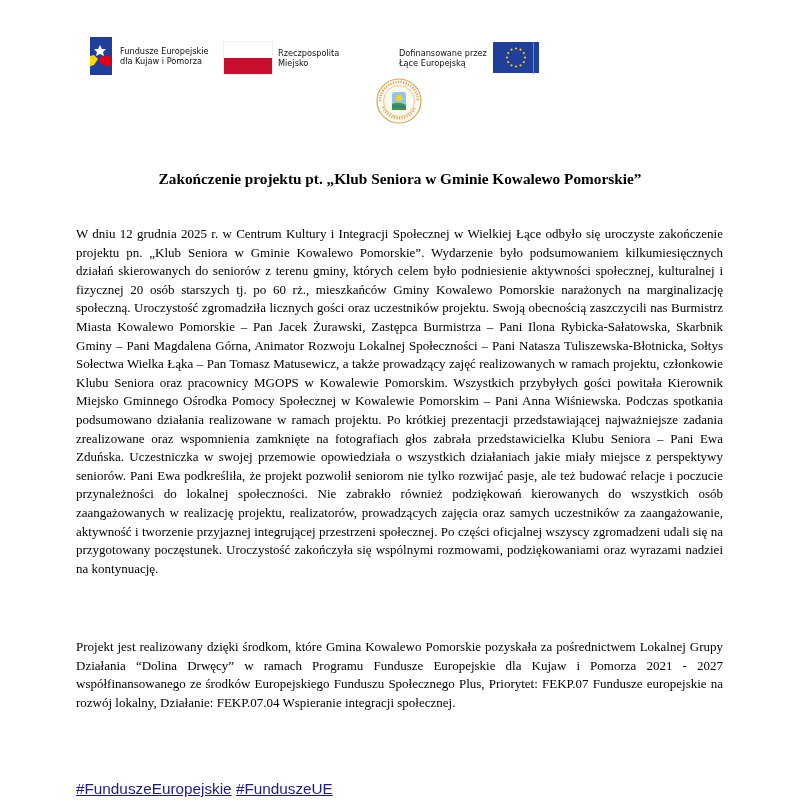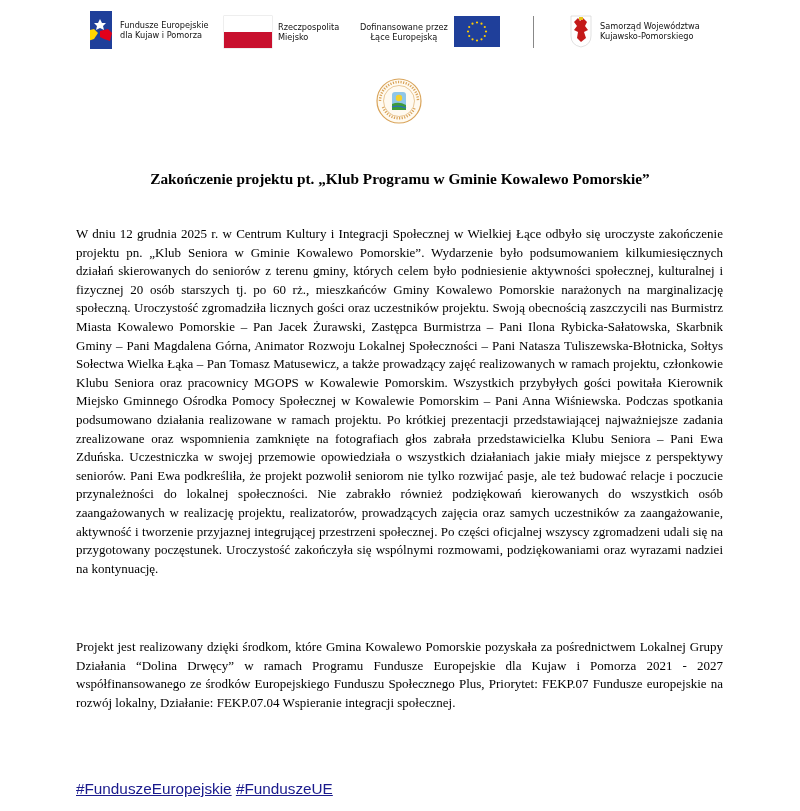--- a/index.html
+++ b/index.html
@@ -1,27 +1,27 @@
 <!DOCTYPE html>
 <html><head>
   <meta charset="utf-8">
   <style>
     html, body { margin: 0; padding: 0; background: #ffffff; }
     body { width: 800px; height: 811px; position: relative; overflow: hidden; color: #000; }
-    .logo-bar { position: absolute; top: 8px; left: 0; width: 712px; height: 46px; }
+    .logo-bar { position: absolute; top: 34px; left: 0; width: 712px; height: 46px; }
     .logo { position: absolute; display: flex; align-items: center; }
     .logo-text { font-family: "DejaVu Sans", sans-serif; font-size: 8.2px; line-height: 10px; color: #111; }
     .fe-logo { left: 86px; top: 3px; }
     .fe-mark { width: 26px; height: 38px; margin-right: 8px; }
     .rp-logo { left: 224px; top: 8px; align-items: center; }
     .rp-flag { width: 48px; height: 32px; margin-right: 6px; display: flex; flex-direction: column; box-shadow: 0 0 0 0.5px #ddd; }
     .rp-flag .w { flex: 1; background: #ffffff; }
     .rp-flag .r { flex: 1; background: #c8102e; }
     .eu-logo { left: 360px; top: 8px; }
-    .eu-text { text-align: center; margin-right: 6px; }
+    .eu-text { text-align: left; margin-right: 6px; margin-left: 39px; }
     .eu-flag { width: 46px; height: 31px; background: #1f3f9a; position: relative; }
     .divider { position: absolute; left: 533px; top: 8px; width: 1px; height: 32px; background: #888; }
     .kp-logo { left: 570px; top: 6px; }
     .kp-mark { width: 22px; height: 34px; margin-right: 8px; }
     .lgd-logo { position: absolute; left: 369px; top: 77px; width: 60px; height: 48px; display: flex; justify-content: center; }
     .title { position: absolute; top: 170px; left: 0; width: 800px; text-align: center; font-family: "Liberation Serif", serif; font-weight: bold; font-size: 15.3px; }
     .para { position: absolute; left: 76px; width: 647px; font-family: "Liberation Serif", serif; font-size: 13px; line-height: 18.6px; text-align: justify; }
     .p1 { top: 225px; }
     .p2 { top: 638px; }
     .tags { position: absolute; left: 76px; top: 780px; font-family: Liberation Sans, sans-serif; font-size: 15.3px; }
@@ -75,47 +75,36 @@
           <circle cx="15.2" cy="20" r="1.1"></circle>
         <circle cx="14" cy="15.5" r="1.1"></circle>
           <circle cx="15.2" cy="11" r="1.1"></circle>
           <circle cx="18.5" cy="7.7" r="1.1"></circle>
       </g>
     </svg>
   </div>
 
   <div class="divider"></div>
 
-  <div class="logo kp-logo">
-    <svg class="kp-mark" viewBox="0 0 22 34">
-      <path d="M1,2 L21,2 L21,22 Q21,31 11,33 Q1,31 1,22 Z" fill="#ffffff" stroke="#cccccc" stroke-width="0.6"></path>
-      <path d="M4,8 L8,4 L10,7 L13,4 L17,8 L15,12 L18,16 L14,18 L16,24 L11,28 L7,24 L8,18 L4,16 L7,12 Z" fill="#c41a1a"></path>
-      <rect x="9" y="3" width="4" height="3" fill="#e8c31a"></rect>
-    </svg>
-    <div class="logo-text">
-      <div>Samorząd Województwa</div>
-      <div>Kujawsko-Pomorskiego</div>
-    </div>
-  </div>
 </div>
 
 <div class="lgd-logo">
   <svg width="48" height="48" viewBox="0 0 48 48">
     <circle cx="24" cy="24" r="22" fill="#fffaf0" stroke="#d9a45a" stroke-width="1.2"></circle>
     <circle cx="24" cy="24" r="15.5" fill="none" stroke="#d9a45a" stroke-width="0.6"></circle>
     <rect x="17" y="15" width="14" height="18" rx="3" fill="#8fc6e8"></rect>
     <circle cx="24" cy="21" r="3.2" fill="#f4d12a"></circle>
     <path d="M17,27 Q24,24 31,28 L31,33 L17,33 Z" fill="#3e9a3a"></path>
     <path d="M17,30 Q24,28 31,31" stroke="#2a6fc1" stroke-width="1.2" fill="none"></path>
     <path d="M5,24 A19,19 0 0 1 43,24" fill="none" stroke="#d9a45a" stroke-width="2.5" stroke-dasharray="1.2,1.4"></path>
     <path d="M8,30 A17,17 0 0 0 40,30" fill="none" stroke="#d9a45a" stroke-width="2.5" stroke-dasharray="1.2,1.4"></path>
   </svg>
 </div>
 
-<div class="title">Zakończenie projektu pt. „Klub Programu w Gminie Kowalewo Pomorskie”</div>
+<div class="title">Zakończenie projektu pt. „Klub Seniora w Gminie Kowalewo Pomorskie”</div>
 
 <p class="para p1" style="margin:0;">W dniu 12 grudnia 2025 r. w Centrum Kultury i Integracji Społecznej w Wielkiej Łące odbyło się uroczyste zakończenie projektu pn. „Klub Seniora w Gminie Kowalewo Pomorskie”. Wydarzenie było podsumowaniem kilkumiesięcznych działań skierowanych do seniorów z terenu gminy, których celem było podniesienie aktywności społecznej, kulturalnej i fizycznej 20 osób starszych tj. po 60 rż., mieszkańców Gminy Kowalewo Pomorskie narażonych na marginalizację społeczną. Uroczystość zgromadziła licznych gości oraz uczestników projektu. Swoją obecnością zaszczycili nas Burmistrz Miasta Kowalewo Pomorskie – Pan Jacek Żurawski, Zastępca Burmistrza – Pani Ilona Rybicka-Sałatowska, Skarbnik Gminy – Pani Magdalena Górna, Animator Rozwoju Lokalnej Społeczności – Pani Natasza Tuliszewska-Błotnicka, Sołtys Sołectwa Wielka Łąka – Pan Tomasz Matusewicz, a także prowadzący zajęć realizowanych w ramach projektu, członkowie Klubu Seniora oraz pracownicy MGOPS w Kowalewie Pomorskim. Wszystkich przybyłych gości powitała Kierownik Miejsko Gminnego Ośrodka Pomocy Społecznej w Kowalewie Pomorskim – Pani Anna Wiśniewska. Podczas spotkania podsumowano działania realizowane w ramach projektu. Po krótkiej prezentacji przedstawiającej najważniejsze zadania zrealizowane oraz wspomnienia zamknięte na fotografiach głos zabrała przedstawicielka Klubu Seniora – Pani Ewa Zduńska. Uczestniczka w swojej przemowie opowiedziała o wszystkich działaniach jakie miały miejsce z perspektywy seniorów. Pani Ewa podkreśliła, że projekt pozwolił seniorom nie tylko rozwijać pasje, ale też budować relacje i poczucie przynależności do lokalnej społeczności. Nie zabrakło również podziękowań kierowanych do wszystkich osób zaangażowanych w realizację projektu, realizatorów, prowadzących zajęcia oraz samych uczestników za zaangażowanie, aktywność i tworzenie przyjaznej integrującej przestrzeni społecznej. Po części oficjalnej wszyscy zgromadzeni udali się na przygotowany poczęstunek. Uroczystość zakończyła się wspólnymi rozmowami, podziękowaniami oraz wyrazami nadziei na kontynuację.</p>
 
 <p class="para p2" style="margin:0;">Projekt jest realizowany dzięki środkom, które Gmina Kowalewo Pomorskie pozyskała za pośrednictwem Lokalnej Grupy Działania “Dolina Drwęcy” w ramach Programu Fundusze Europejskie dla Kujaw i Pomorza 2021 - 2027 współfinansowanego ze środków Europejskiego Funduszu Społecznego Plus, Priorytet: FEKP.07 Fundusze europejskie na rozwój lokalny, Działanie: FEKP.07.04 Wspieranie integracji społecznej.</p>
 
 <div class="tags">
   <a href="#">#FunduszeEuropejskie</a>
   <a href="#">#FunduszeUE</a>
 </div>
 

